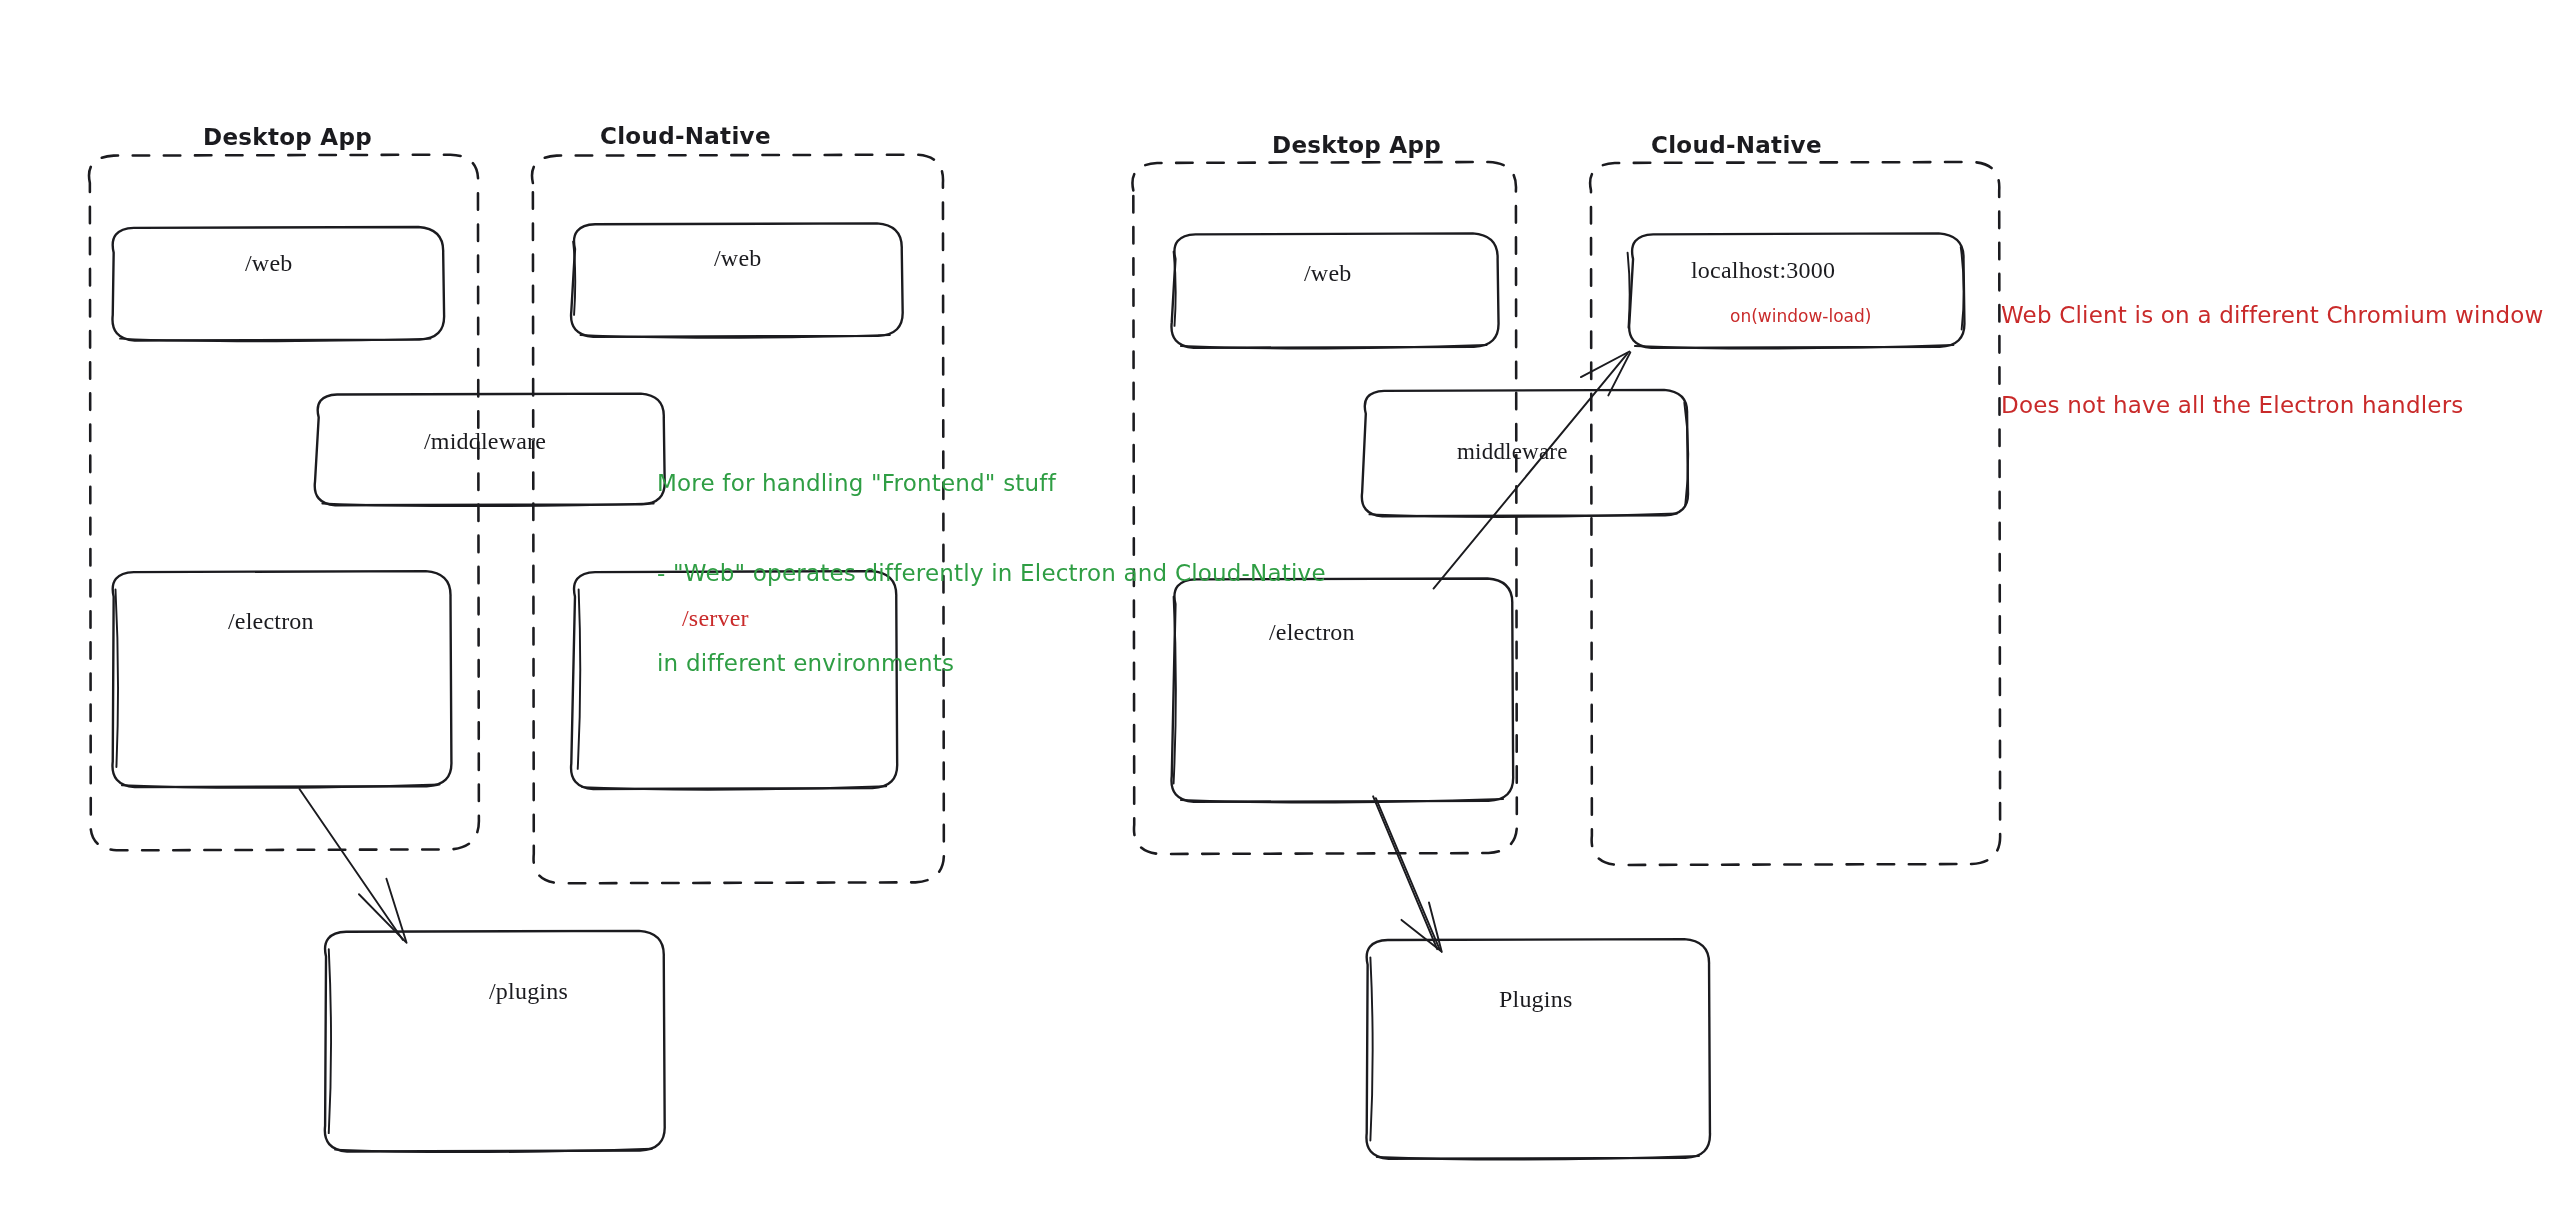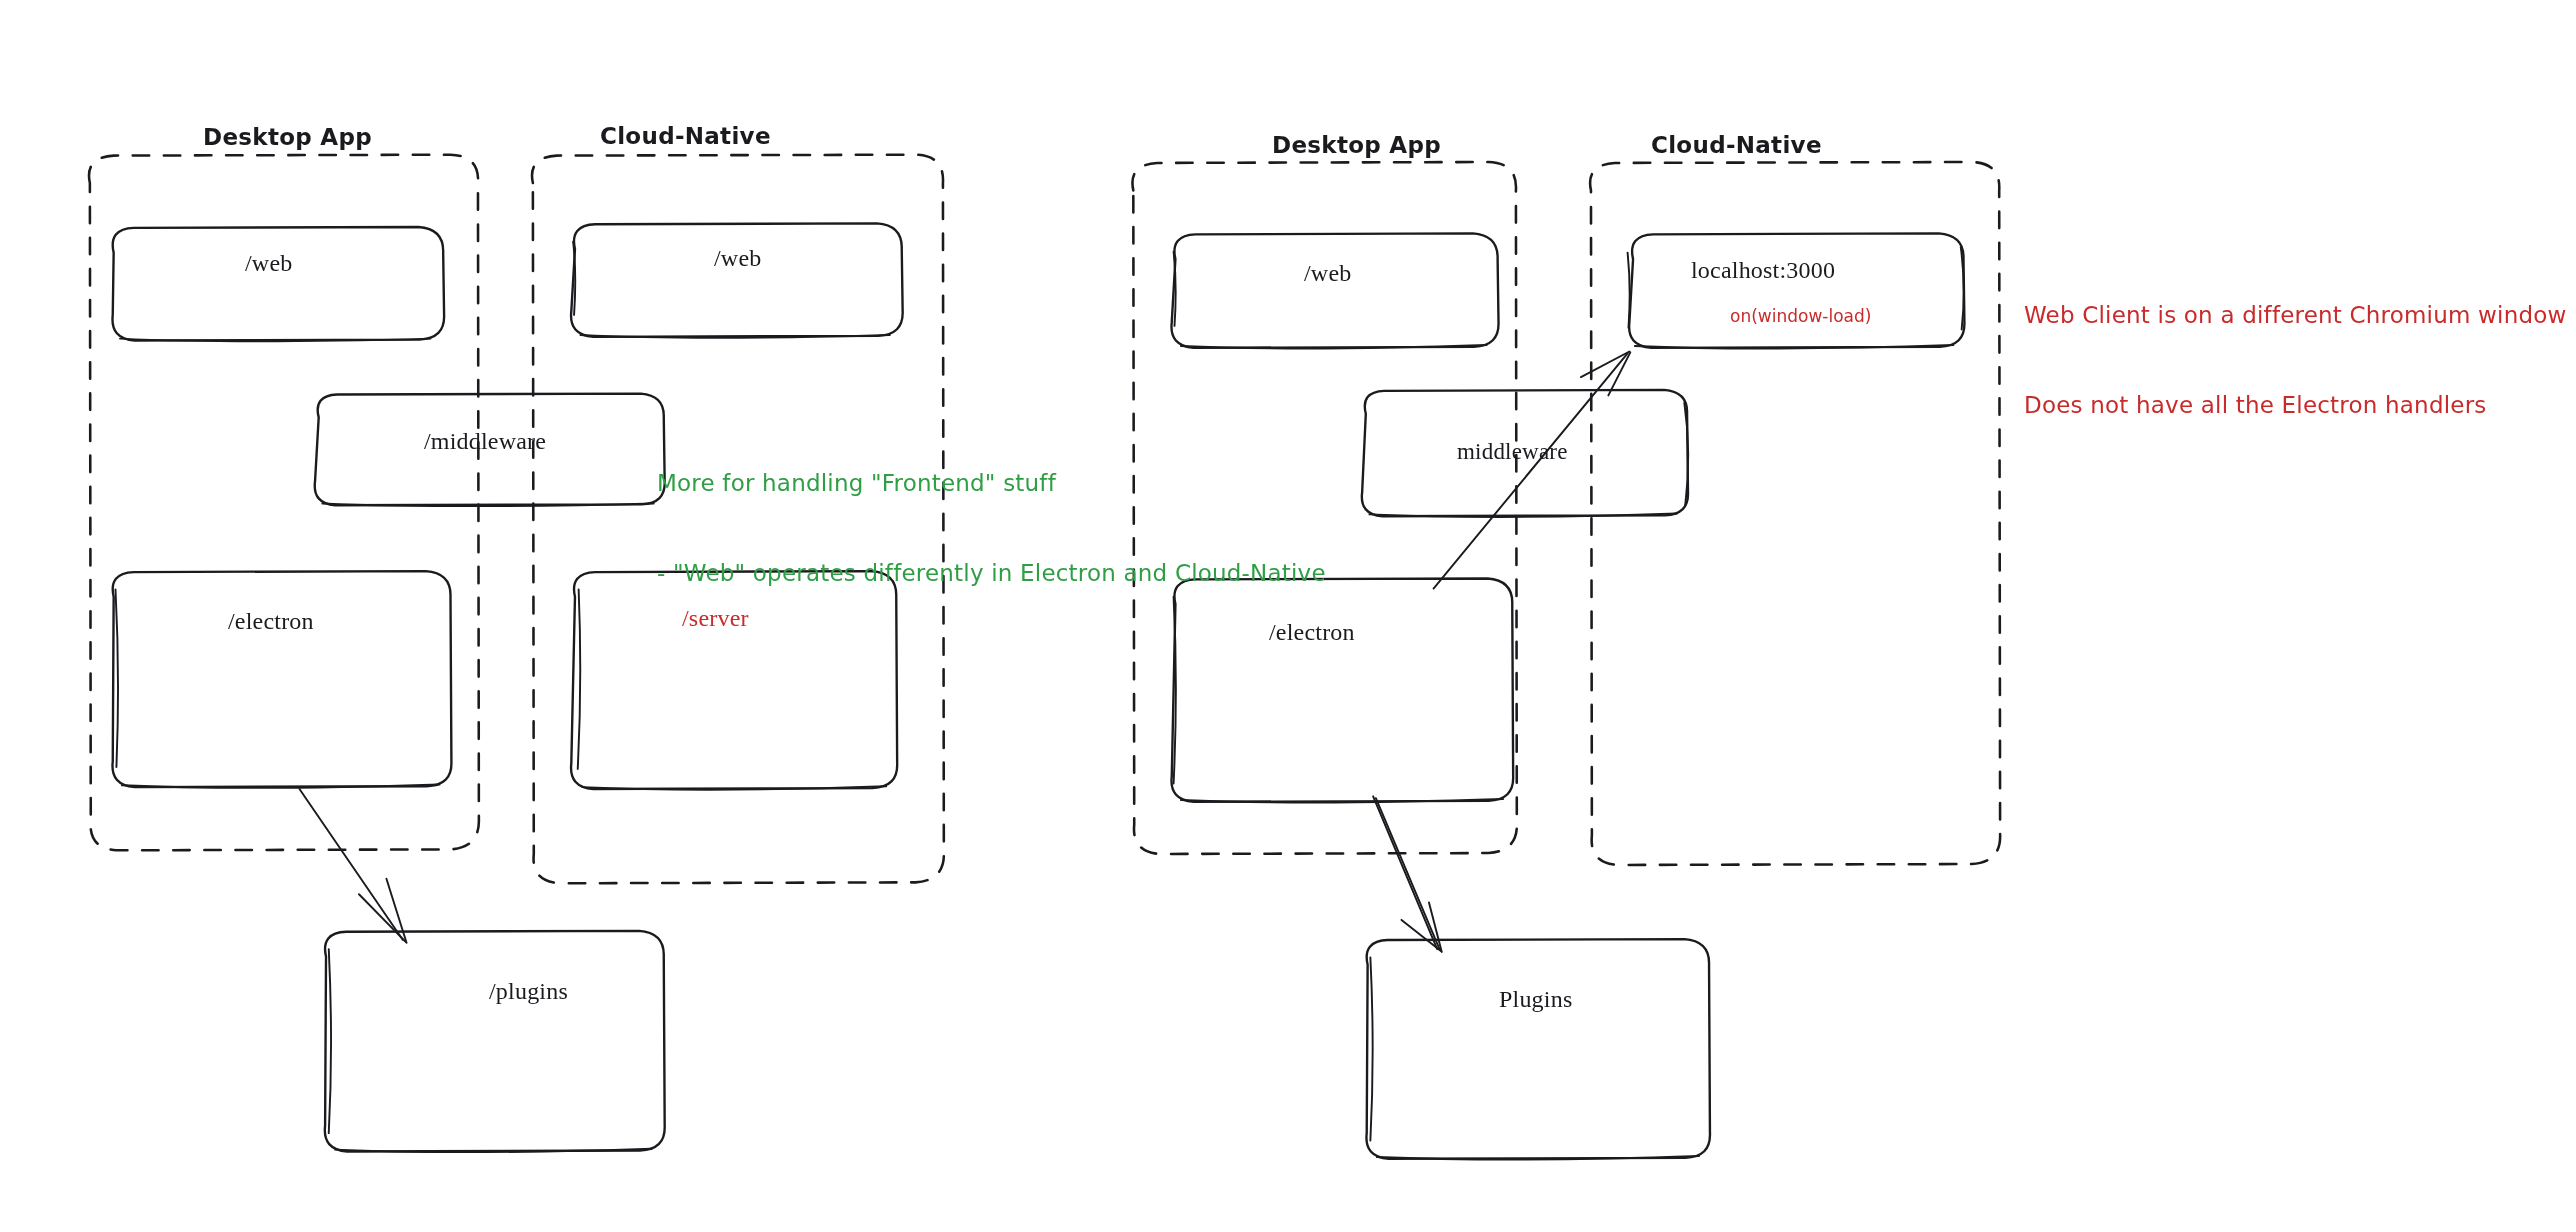--- a/index.html
+++ b/index.html
@@ -157,37 +157,38 @@
 
   <div class="lbl node-label" style="left:228px;top:608px;">/electron</div>
 
   <div class="lbl node-label" style="left:682px;top:605px;color:#c92a2a;">/server</div>
 
   <div class="lbl node-label" style="left:449px;top:978px;margin-left:40px;">/plugins</div>
 
   <div class="lbl note-green" style="left:657px;top:408px;">
     <div>More for handling "Frontend" stuff</div>
     <div>- "Web" operates differently in Electron and Cloud-Native</div>
+    <div>in different environments</div>
   </div>
 
   <div class="lbl grp-title" style="left:1272px;top:132px;">Desktop App</div>
 
   <div class="lbl grp-title" style="left:1651px;top:132px;">Cloud-Native</div>
 
   <div class="lbl node-label" style="left:1304px;top:260px;">/web</div>
 
   <div class="lbl node-label" style="left:1691px;top:257px;">localhost:3000</div>
 
   <div class="lbl red-inline" style="left:1730px;top:306px;">on(window-load)</div>
 
   <div class="lbl node-label small" style="left:1457px;top:439px;">middleware</div>
 
   <div class="lbl node-label" style="left:1269px;top:619px;">/electron</div>
 
   <div class="lbl node-label" style="left:1499px;top:986px;">Plugins</div>
 
-  <div class="lbl note-red" style="left:2001px;top:240px;margin-left:23px;">
+  <div class="lbl note-red" style="left:2001px;top:240px;">
     <div>Web Client is on a different Chromium window</div>
     <div>Does not have all the Electron handlers</div>
   </div>
 
 </div>
 
 
 </body></html>

